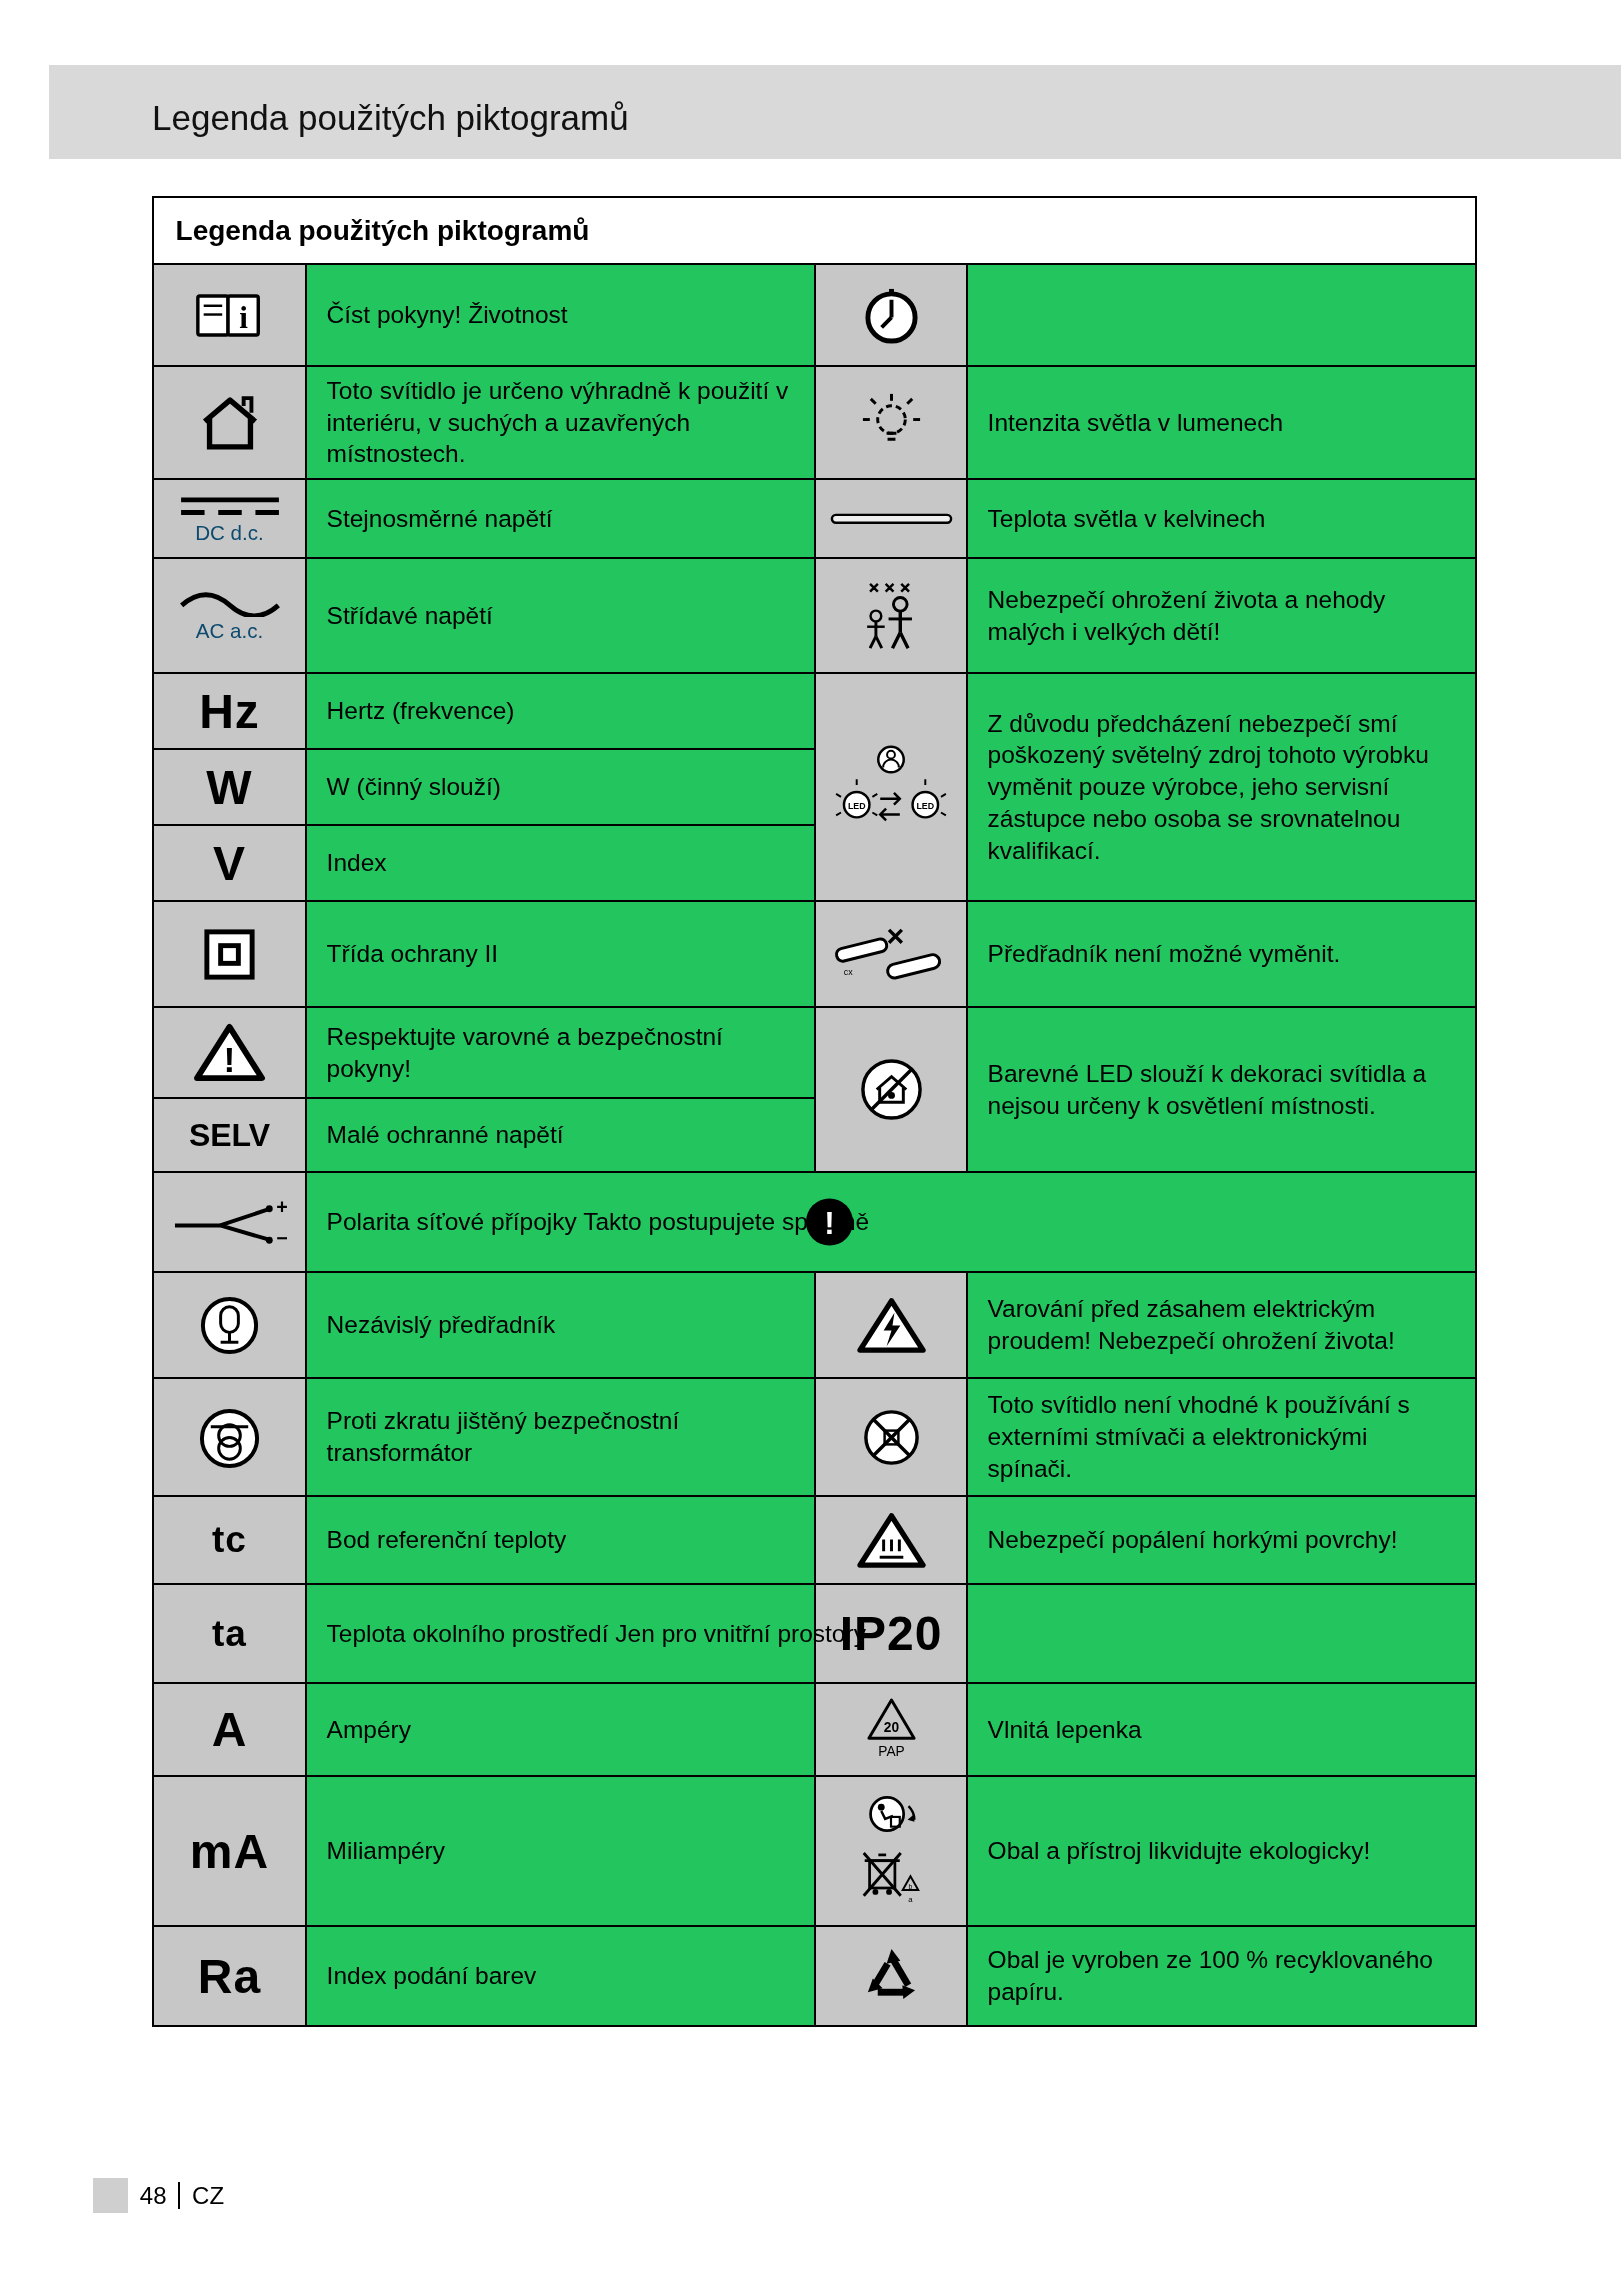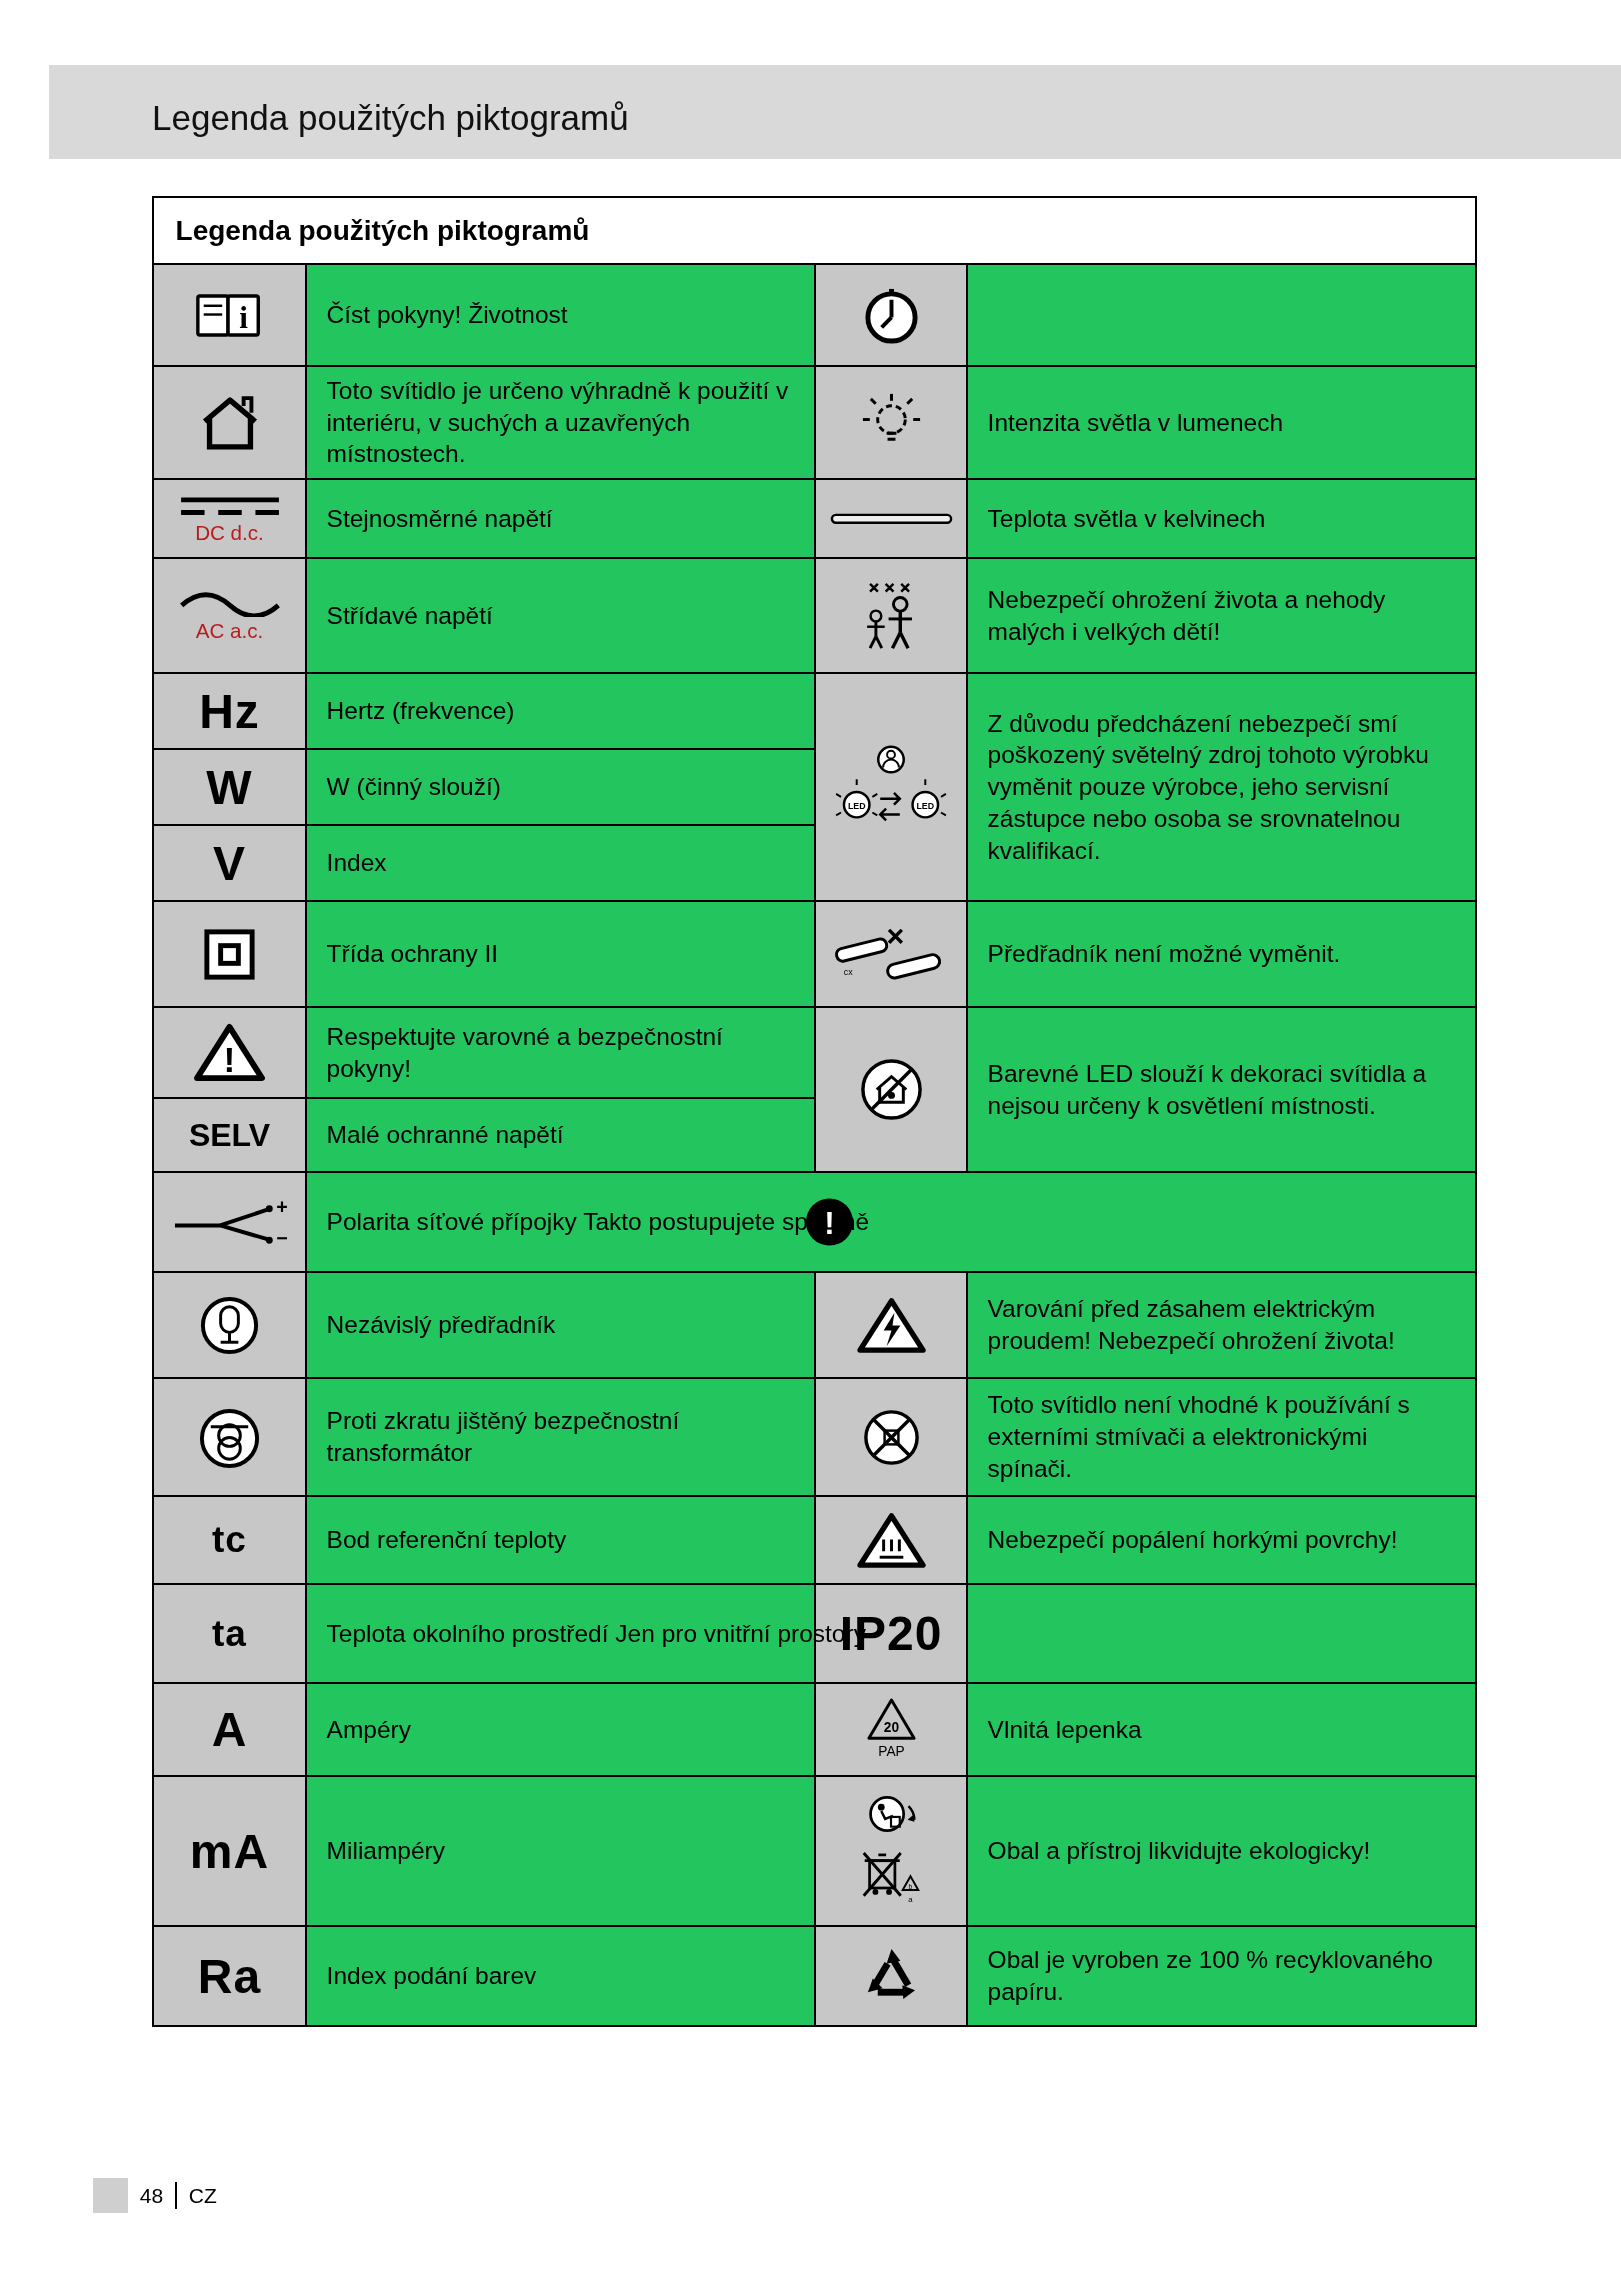--- a/index.html
+++ b/index.html
@@ -10,26 +10,26 @@
   .legend-table{position:absolute;left:152px;top:196px;border-collapse:collapse;table-layout:fixed;
                 width:1322px;}
   .legend-table td{border:2px solid #000;vertical-align:middle;}
   .title-cell{font-size:28px;font-weight:700;padding:13.7px 21.6px;background:#fff;}
   .icon-cell{background:#c7c7c7;text-align:center;vertical-align:middle;padding:3.9px;}
   .text-cell{background:#22c55e;padding:7.8px 19.6px;font-size:24.5px;line-height:1.3;}
   .sym{font-weight:700;font-size:48px;letter-spacing:1px;}
   .sym-md{font-size:37px;}
   .sym-sm{font-size:32px;letter-spacing:0;}
   .dcac{display:flex;flex-direction:column;align-items:center;gap:2px;}
-  .dcac .lbl{font-size:20.6px;color:#b91c1c;}
+  .dcac .lbl{font-size:20.6px;color:#0c4a6e;}
   .nowrap-overflow{white-space:nowrap;overflow:visible;}
   .polarity-cell{position:relative;}
   .overlay-icon{position:absolute;top:50%;transform:translateY(-50%);}
   svg{display:block;margin:0 auto;}
-  .footer{position:absolute;left:93px;top:2178px;display:flex;align-items:center;gap:11.8px;font-size:21px;}
+  .footer{position:absolute;left:93px;top:2178px;display:flex;align-items:center;gap:11.8px;font-size:24px;}
   .footer-square{width:35px;height:35px;background:#cfcfcf;}
   .footer-div{width:2px;height:27.4px;background:#000;}
 </style>
 </head>
 <body>
 
 <div class="page">
 
   <div class="top-band"></div>
   <div class="page-heading">Legenda použitých piktogramů</div>

